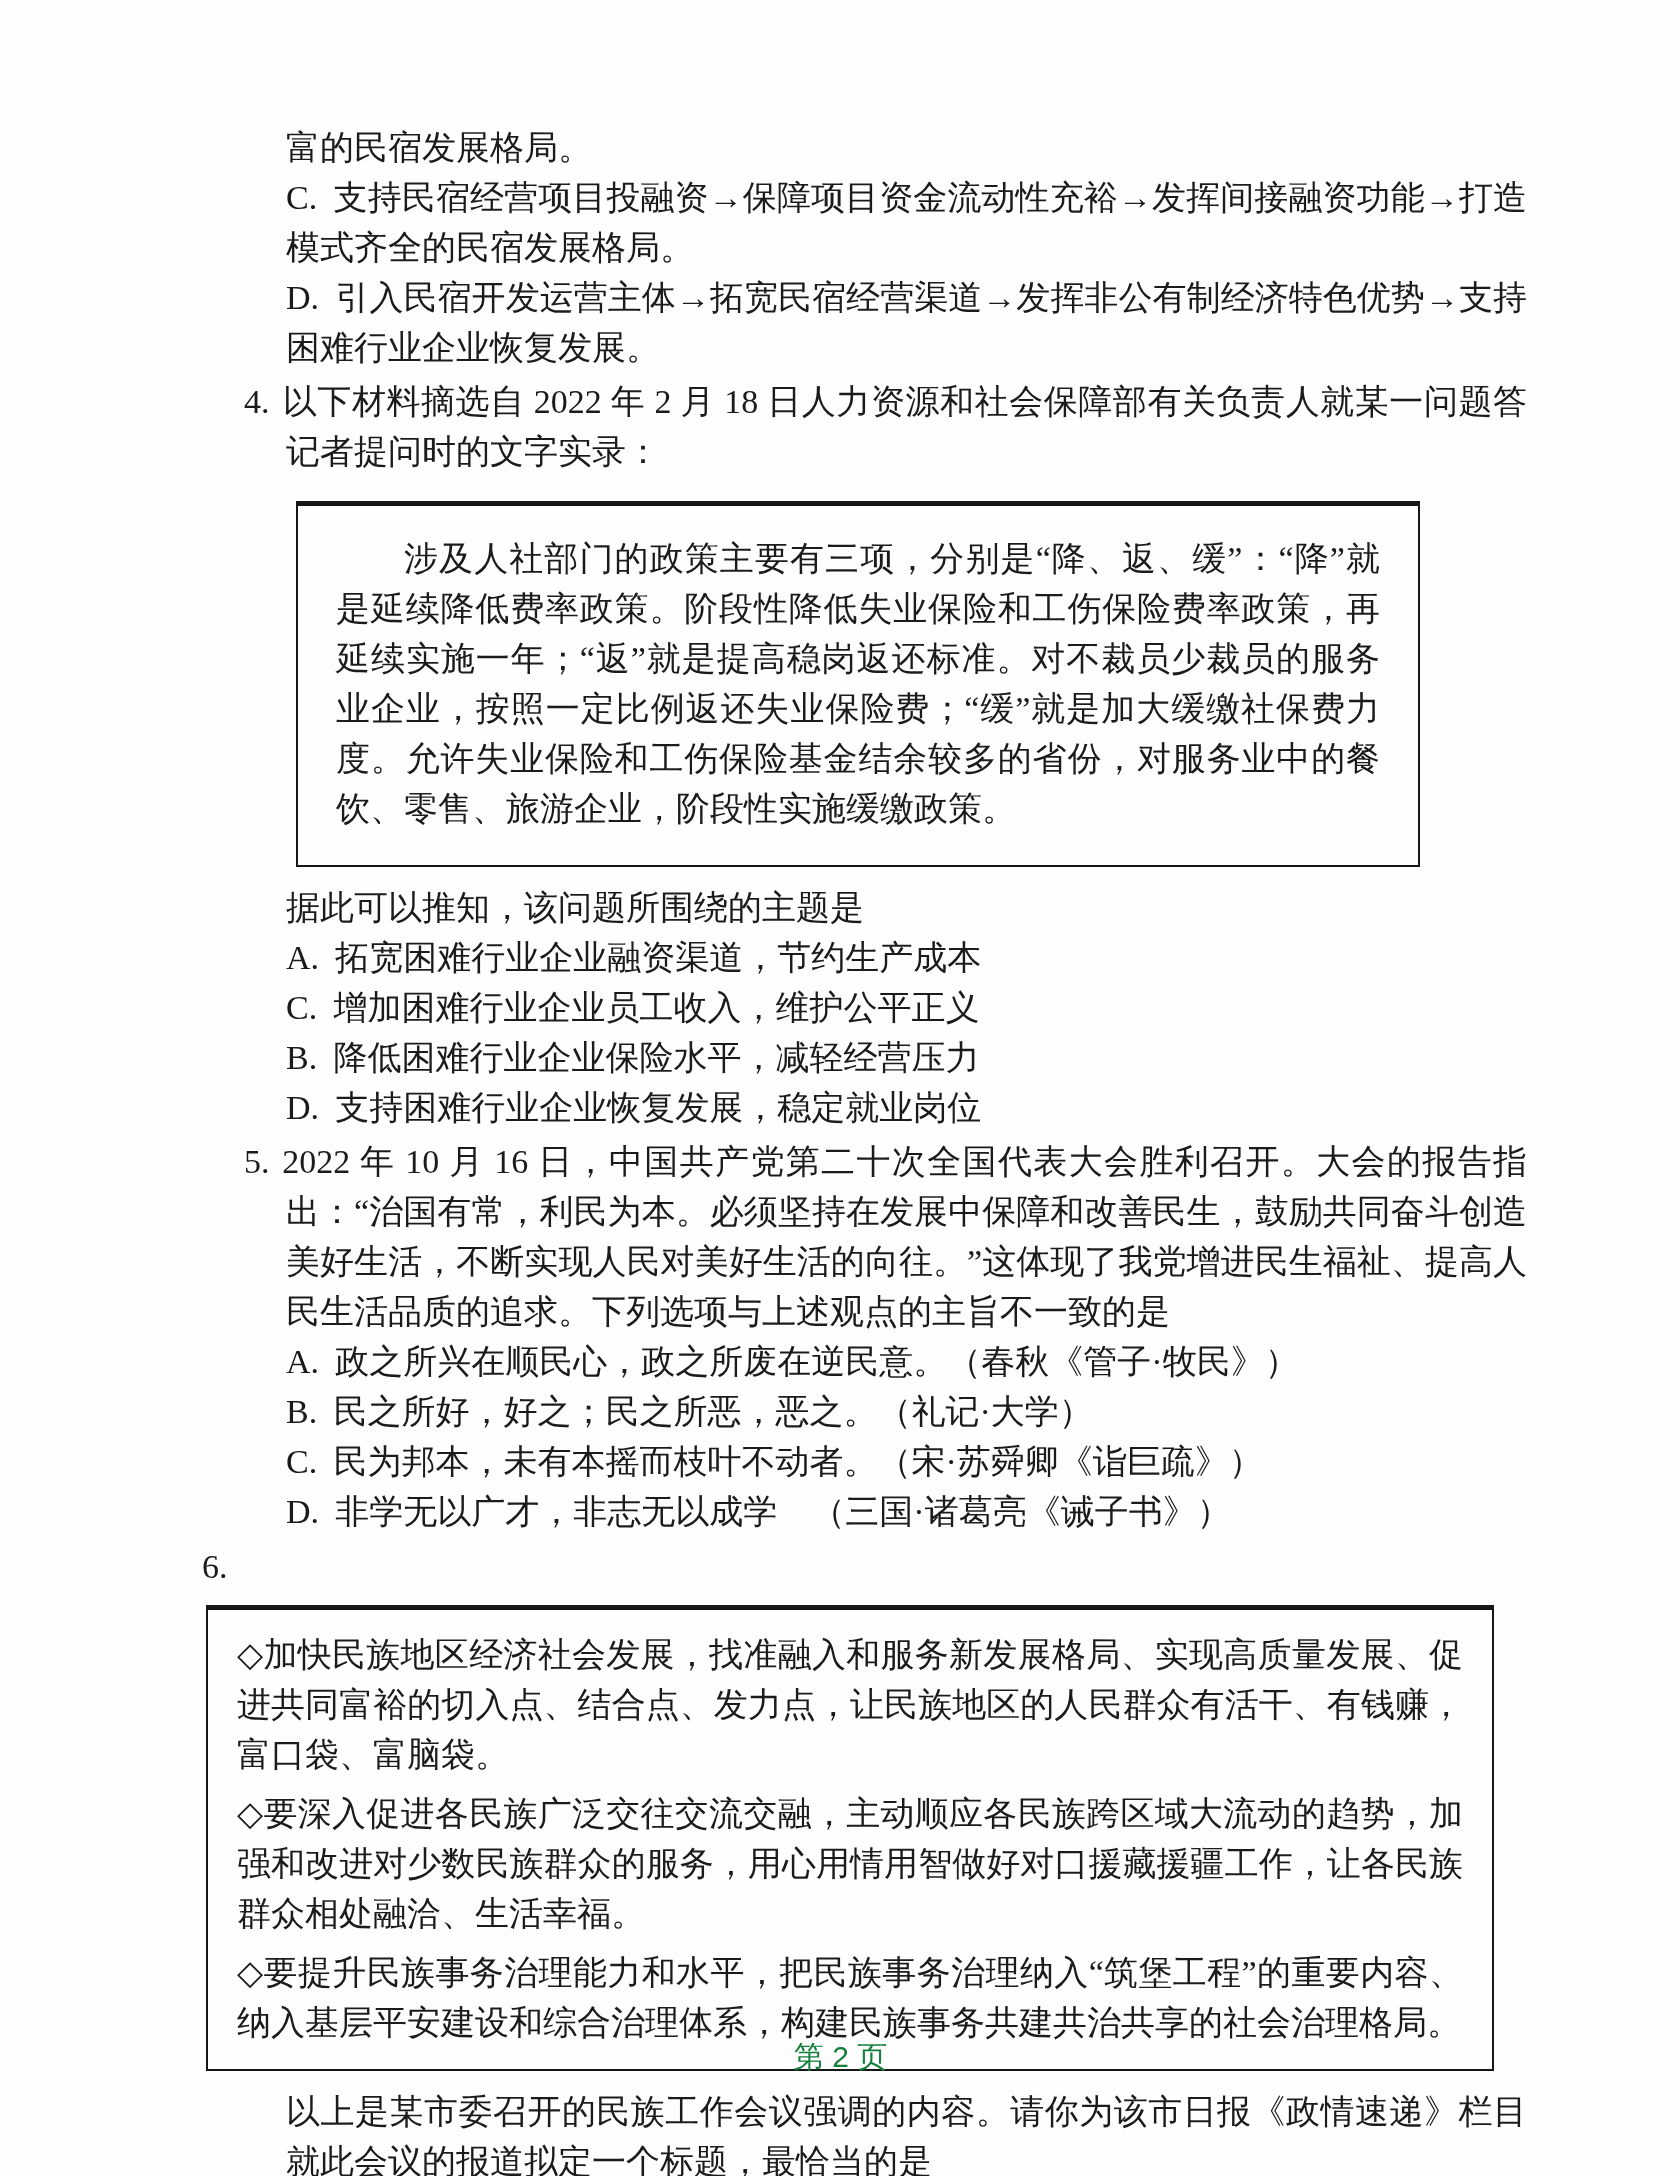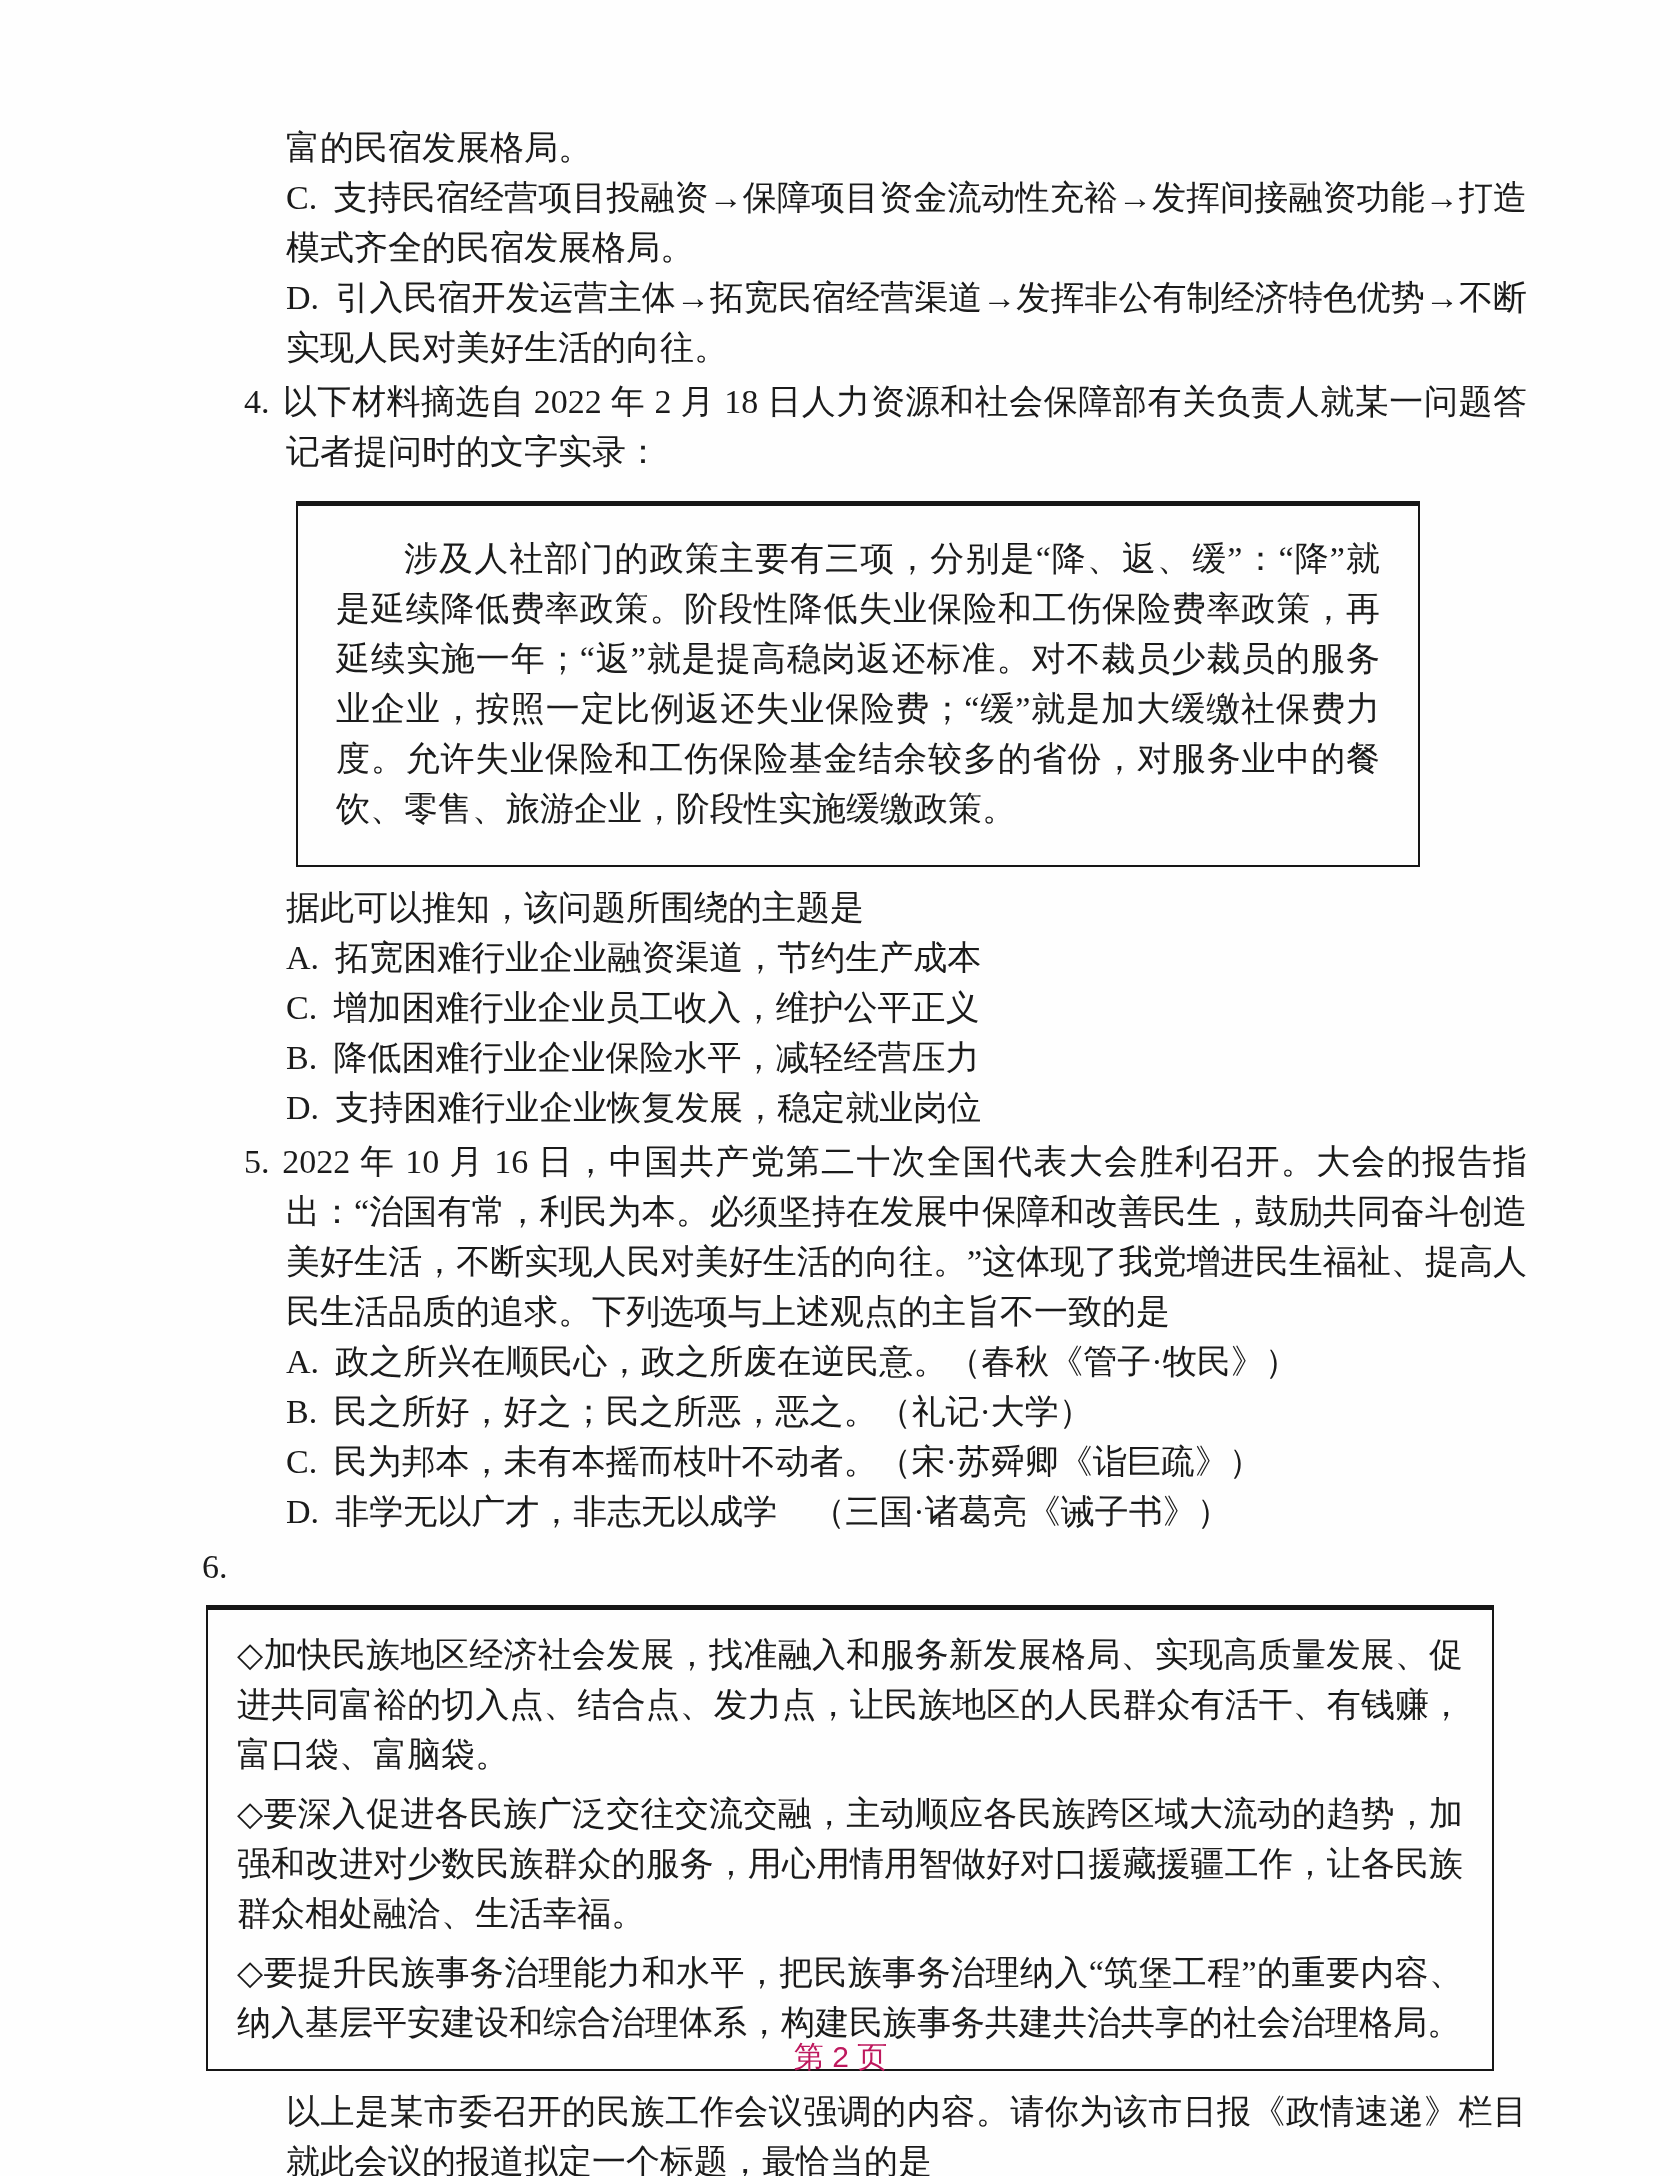--- a/index.html
+++ b/index.html
@@ -71,32 +71,32 @@
   }
   .footer {
     position: absolute;
     left: 0;
     bottom: 101px;
     width: 100%;
     text-align: center;
     font-family: "Liberation Sans", "DejaVu Sans", sans-serif;
     font-size: 30px;
     line-height: 36px;
-    color: #be185d;
+    color: #15803d;
   }
 </style>
 </head>
 <body>
 
 <div class="content">
 
   <p class="body-line">富的民宿发展格局。</p>
 
   <p class="opt"><span class="opt-label">C.</span><span>支持民宿经营项目投融资→保障项目资金流动性充裕→发挥间接融资功能→打造模式齐全的民宿发展格局。</span></p>
-  <p class="opt"><span class="opt-label">D.</span><span>引入民宿开发运营主体→拓宽民宿经营渠道→发挥非公有制经济特色优势→不断实现人民对美好生活的向往。</span></p>
+  <p class="opt"><span class="opt-label">D.</span><span>引入民宿开发运营主体→拓宽民宿经营渠道→发挥非公有制经济特色优势→支持困难行业企业恢复发展。</span></p>
 
   <div>
     <p class="q-stem"><span class="q-num-inline">4.</span><span>以下材料摘选自 2022 年 2 月 18 日人力资源和社会保障部有关负责人就某一问题答记者提问时的文字实录：</span></p>
 
     <div class="material-box-1">
       <p>涉及人社部门的政策主要有三项，分别是“降、返、缓”：“降”就是延续降低费率政策。阶段性降低失业保险和工伤保险费率政策，再延续实施一年；“返”就是提高稳岗返还标准。对不裁员少裁员的服务业企业，按照一定比例返还失业保险费；“缓”就是加大缓缴社保费力度。允许失业保险和工伤保险基金结余较多的省份，对服务业中的餐饮、零售、旅游企业，阶段性实施缓缴政策。</p>
     </div>
 
     <p class="body-line">据此可以推知，该问题所围绕的主题是</p>
 

